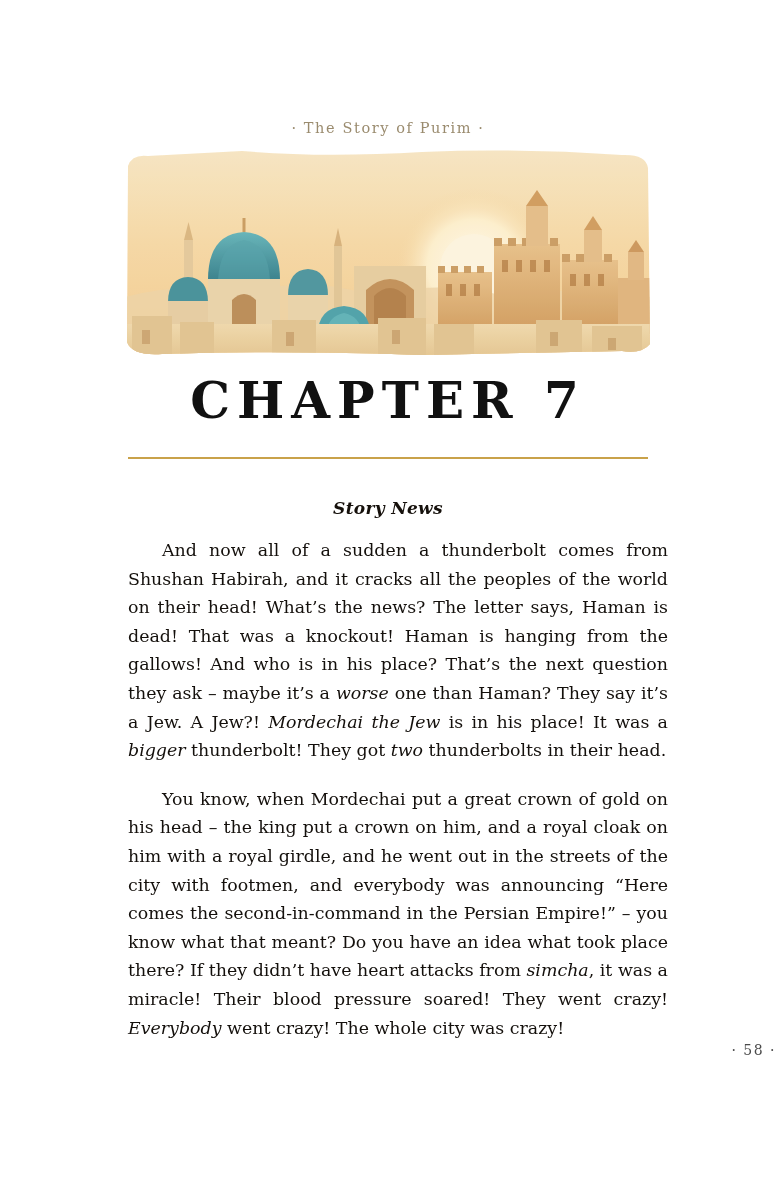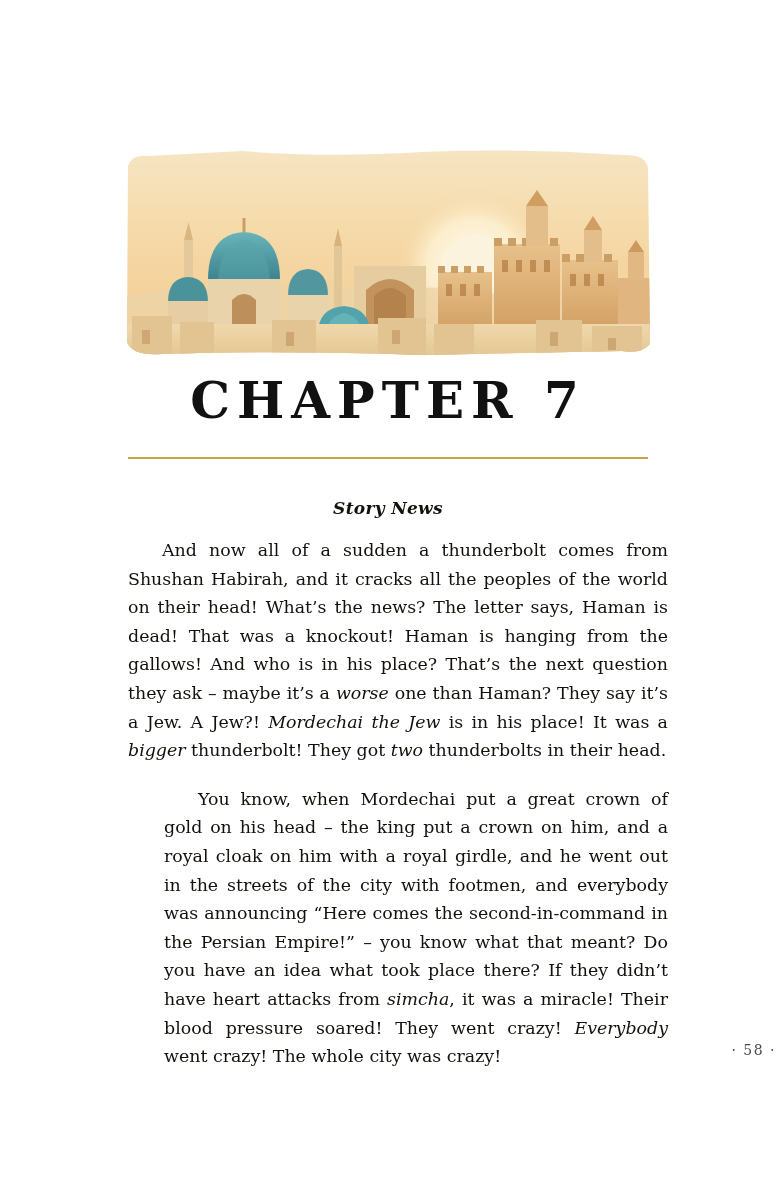--- a/index.html
+++ b/index.html
@@ -99,41 +99,42 @@
     line-height: 28.6px;
     text-align: justify;
     color: #14100c;
   }
   .body-text p {
     margin: 0 0 20px 0;
     text-indent: 34px;
     text-align: justify;
     text-justify: inter-word;
   }
-  .body-text p:last-child { margin-bottom: 0; margin-left: 36px; }
+  .body-text p:last-child { margin-bottom: 0; }
   .body-text i { font-style: italic; }
 
   
   .folio {
     position: absolute;
     top: 1042px;
     left: 0;
     width: 100%;
     text-align: right;
     font-family: "DejaVu Serif", serif;
     font-size: 14px;
     letter-spacing: 1.5px;
     color: #4a4a4a;
   }
 </style>
 </head>
 <body>
 
 <div class="page">
 
+  <div class="running-head">· The Story of Purim ·</div>
 
   <div class="illustration">
     <svg width="532" height="212" viewBox="0 0 532 212" xmlns="http://www.w3.org/2000/svg">
       <defs>
         <linearGradient id="sky" x1="0" y1="0" x2="0" y2="1">
           <stop offset="0%" stop-color="#f7e7c6"></stop>
           <stop offset="45%" stop-color="#f6d9a6"></stop>
           <stop offset="100%" stop-color="#f3c98e"></stop>
         </linearGradient>
         <radialGradient id="sunglow" cx="50%" cy="50%" r="50%">

